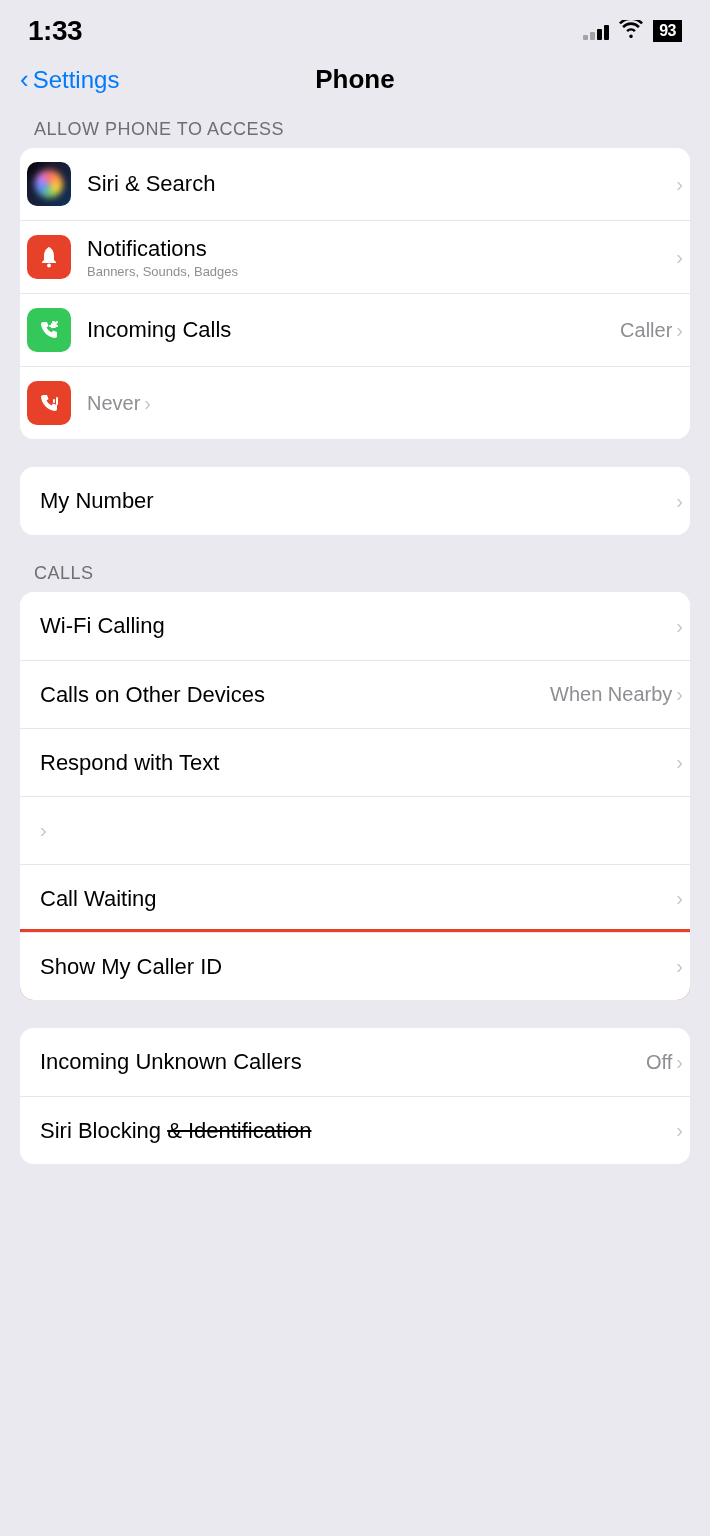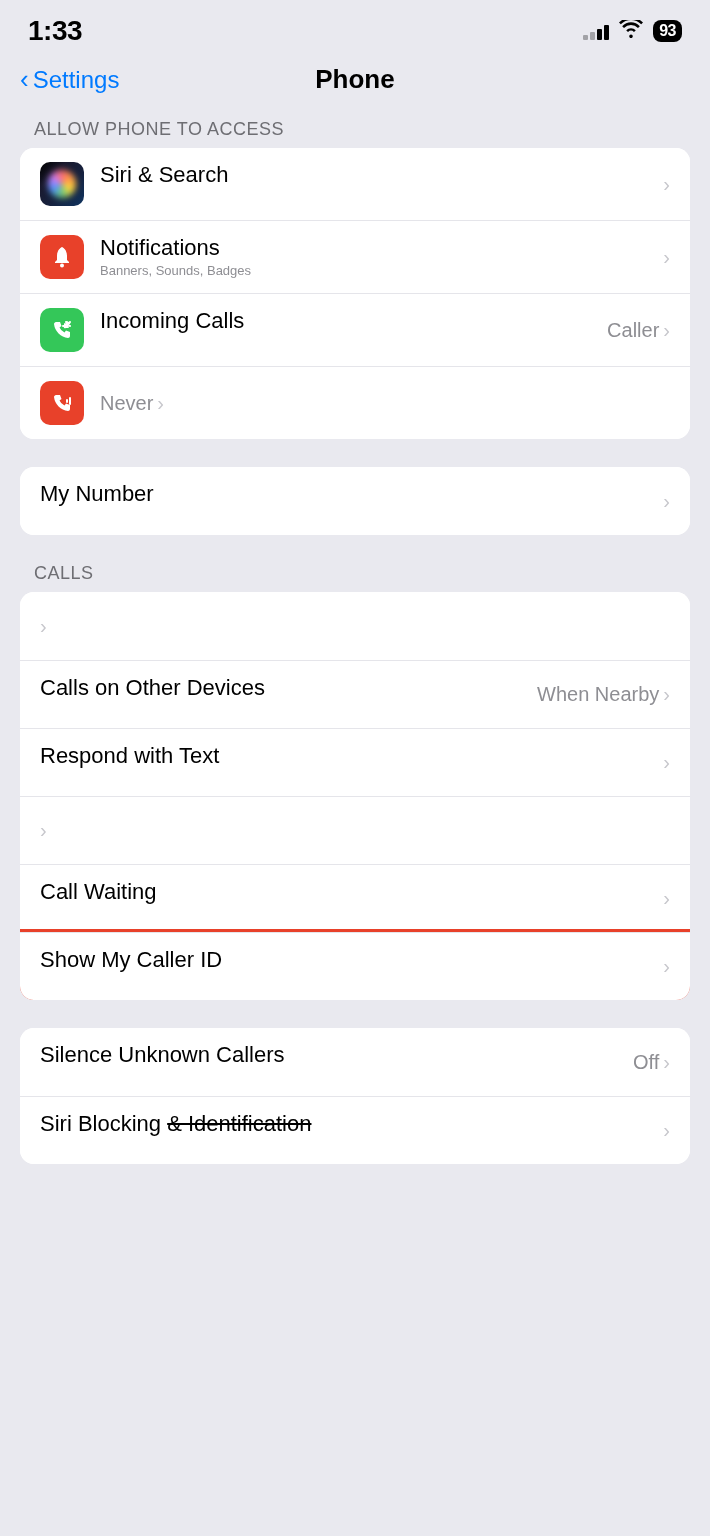--- a/index.html
+++ b/index.html
@@ -46,21 +46,21 @@
     .signal-icon span:nth-child(1) { height: 5px; opacity: 0.3; }
     .signal-icon span:nth-child(2) { height: 8px; opacity: 0.3; }
     .signal-icon span:nth-child(3) { height: 11px; }
     .signal-icon span:nth-child(4) { height: 15px; }
     .battery-badge {
       background: #000;
       color: #fff;
       font-size: 16px;
       font-weight: 600;
       padding: 2px 6px;
-      border-radius: 8px;
+      border-radius: 0;
       letter-spacing: -0.5px;
     }
 
     
     .nav-header {
       display: flex;
       align-items: center;
       justify-content: center;
       padding: 10px 20px 14px 20px;
       position: relative;
@@ -110,21 +110,22 @@
     }
 
     .settings-card {
       background: #fff;
       border-radius: 14px;
       overflow: hidden;
     }
 
     .settings-row {
       display: flex;
-      padding: 14px 20px;
+      align-items: center;
+      padding: 14px 7px;
       min-height: 68px;
       position: relative;
       cursor: pointer;
       background: #fff;
     }
     .settings-row + .settings-row {
       border-top: 1px solid #e5e5ea;
     }
 
     .row-icon {
@@ -328,20 +329,23 @@
         </div>
       </div>
     </div>
   </div>
 
   <div class="section">
     <div class="section-header">CALLS</div>
     <div class="settings-card">
 
       <div class="settings-row no-icon">
+        <div class="row-text">
+          <div class="row-title">Wi-Fi Calling</div>
+        </div>
         <div class="row-right">
           <span class="chevron-right">›</span>
         </div>
       </div>
 
       <div class="settings-row no-icon">
         <div class="row-text">
           <div class="row-title">Calls on Other Devices</div>
         </div>
         <div class="row-right">
@@ -384,21 +388,21 @@
       </div>
 
     </div>
   </div>
 
   <div class="section">
     <div class="settings-card">
 
       <div class="settings-row no-icon">
         <div class="row-text">
-          <div class="row-title">Silence Unknown Callers</div>
+          <div class="row-title">Incoming Unknown Callers</div>
         </div>
         <div class="row-right">
           <span style="font-size:20px;color:#8e8e93;">Off</span>
           <span class="chevron-right">›</span>
         </div>
       </div>
 
       <div class="settings-row no-icon">
         <div class="row-text">
           <div class="row-title">

